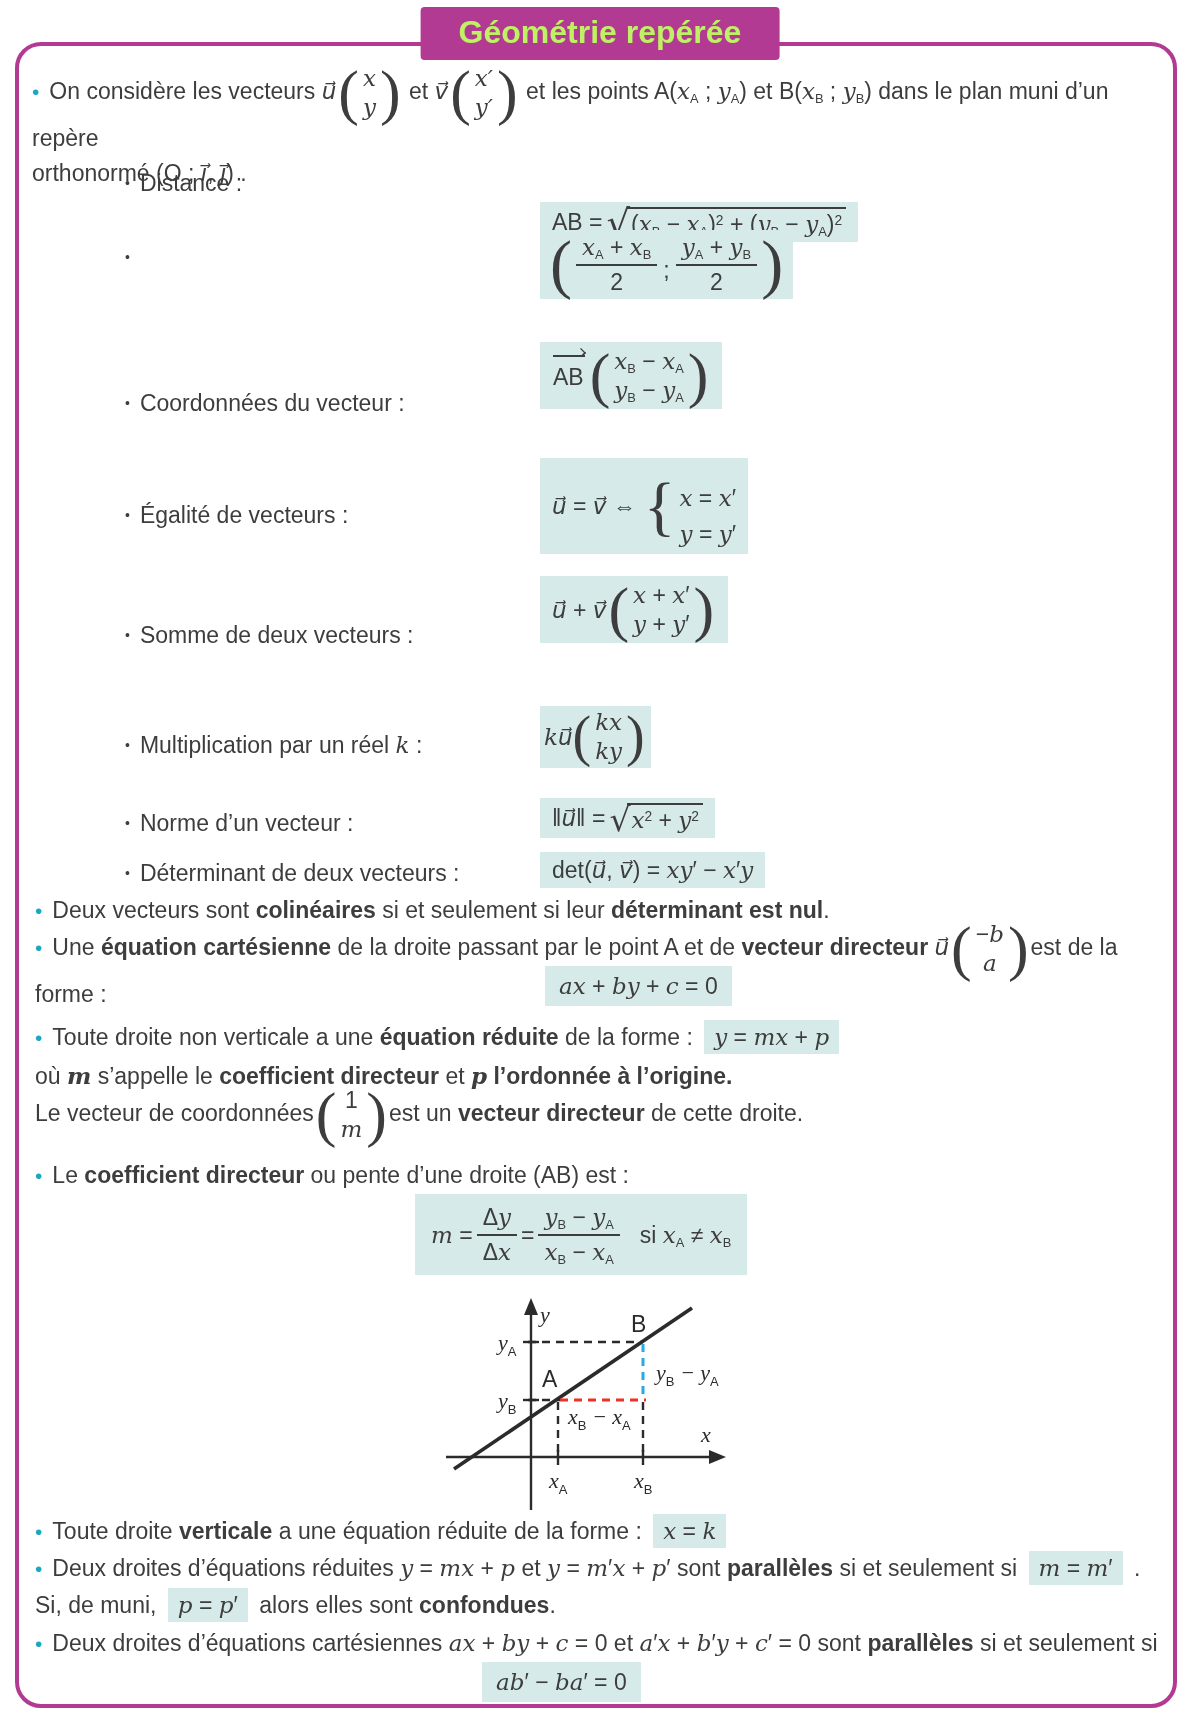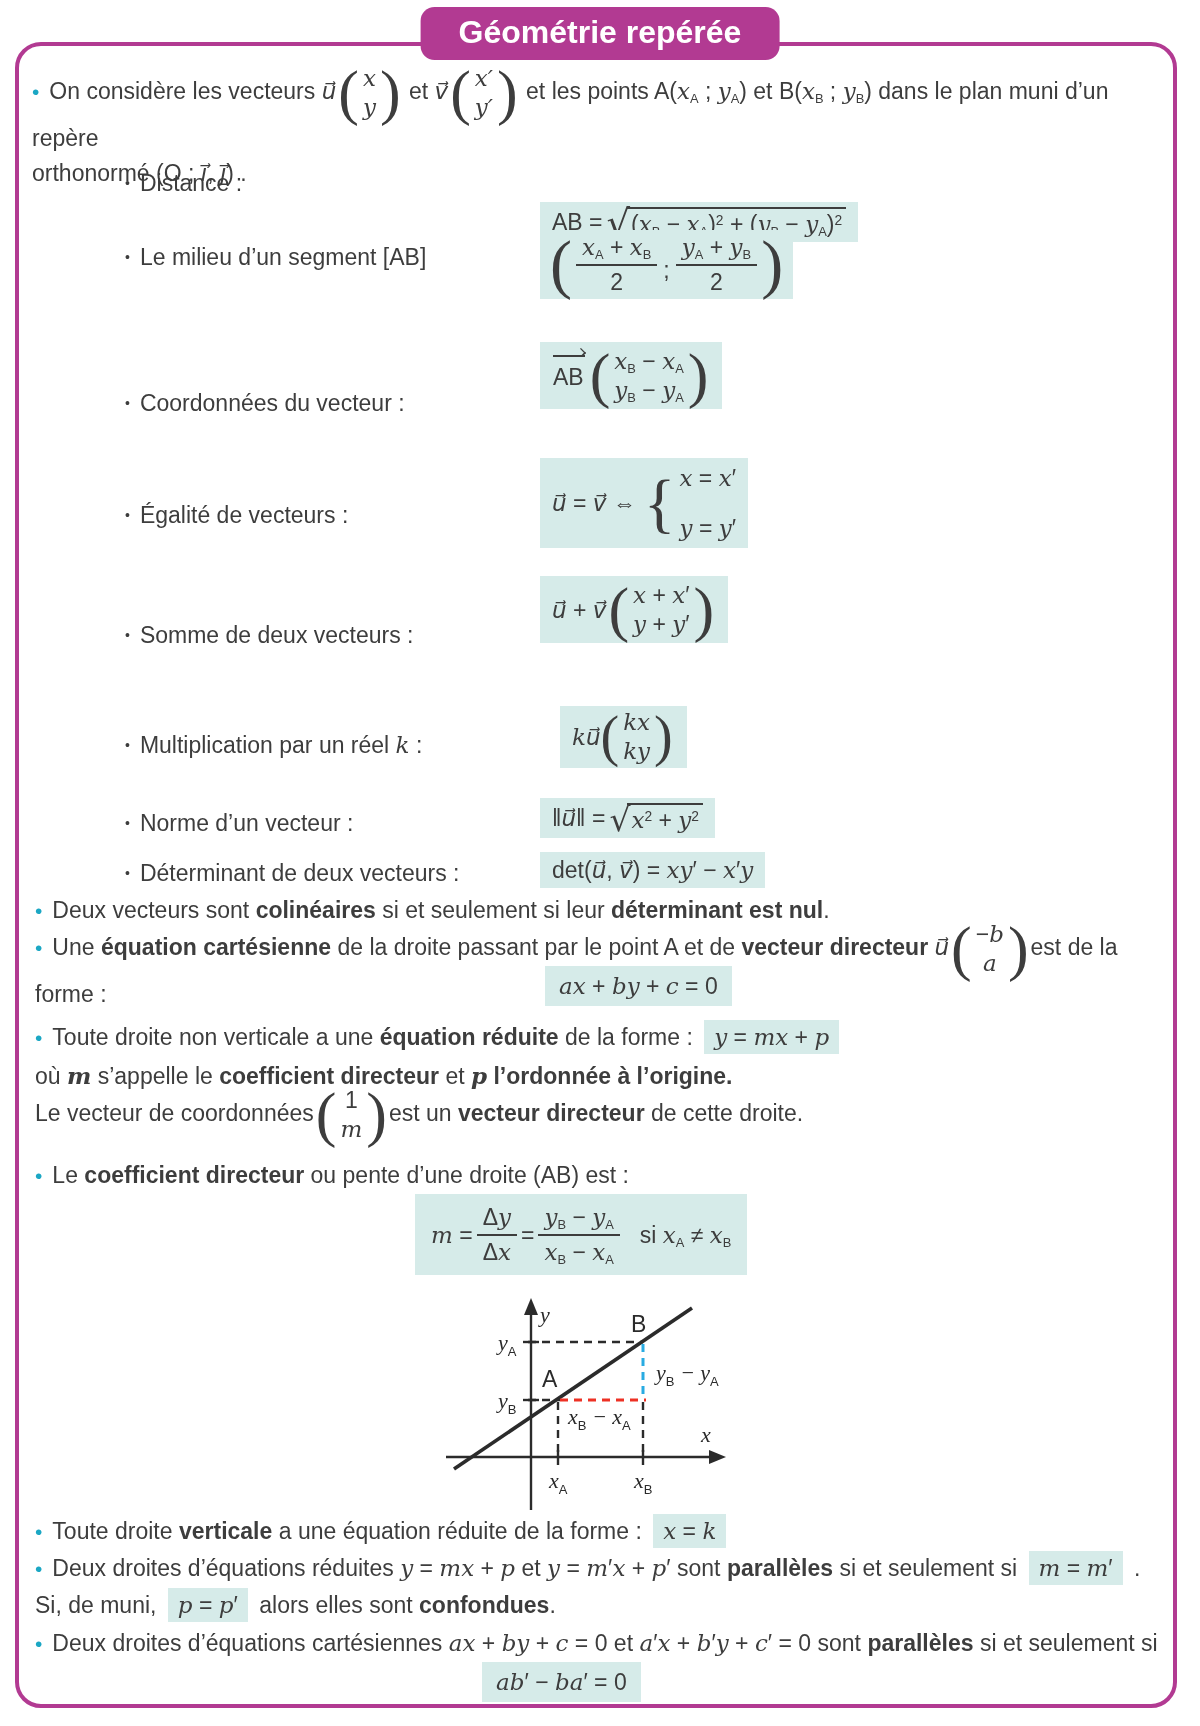--- a/index.html
+++ b/index.html
@@ -13,22 +13,22 @@
     overflow:hidden;
   }
   .mv{font-family:"DejaVu Serif","DejaVu Sans",serif;font-style:italic;}
   sub{font-size:0.56em;font-style:normal;font-family:"Liberation Sans",sans-serif;vertical-align:-0.32em;line-height:0;}
   sup{font-size:0.6em;font-style:normal;vertical-align:0.5em;line-height:0;}
   b{font-weight:bold;text-align:right;}
 
   .card{position:absolute;left:15px;top:42px;width:1162px;height:1666px;
         border:4px solid var(--accent);border-radius:26px;box-sizing:border-box;}
   .title{position:absolute;left:50%;transform:translateX(-50%);top:7px;
-         background:var(--accent);color:#ffffff;font-weight:bold;font-size:32px;
-         padding:7px 38px 9px;border-radius:14px;white-space:nowrap;z-index:2;}
+         background:var(--accent);color:#bef264;font-weight:bold;font-size:32px;
+         padding:7px 38px 9px;border-radius:4px;white-space:nowrap;z-index:2;}
 
   .para{position:absolute;left:35px;width:1140px;font-size:23px;line-height:35px;}
   .pm{color:var(--bullet);margin-right:10px;font-size:21px;}
   .rlab{position:absolute;left:125px;font-size:23px;line-height:31px;display:flex;gap:10px;align-items:flex-start;}
   .rm{font-size:14px;line-height:31px;}
   .fbox{position:absolute;left:540px;display:inline-flex;align-items:center;
         background:var(--highlight);padding:5px 12px;font-size:23px;line-height:30px;}
   .cbox{position:absolute;display:inline-flex;align-items:center;background:var(--highlight);
         padding:5px 14px;font-size:23px;line-height:30px;}
   .ihl{background:var(--highlight);padding:4px 10px;margin:0 5px;white-space:nowrap;}
@@ -90,21 +90,20 @@
   <span>AB = </span>
   <span class="sqrt">
       <span class="rsign">√</span>
       <span class="rbody">(<i class="mv">x</i><sub>B</sub> − <i class="mv">x</i><sub>A</sub>)<sup>2</sup> + (<i class="mv">y</i><sub>B</sub> − <i class="mv">y</i><sub>A</sub>)<sup>2</sup></span>
     </span>
 </div>
 
 <div class="rlab" style="top:242px;">
   <span class="rm">•</span>
   <span>
-    <div>Le milieu d’un segment [AB]</div>
   </span>
 </div>
 <div class="fbox" style="top:230px;padding:4px 8px;">
   <span class="cvec med">
       <span class="bp">(</span>
       <span class="frac">
         <span class="num"><i class="mv">x</i><sub>A</sub> + <i class="mv">x</i><sub>B</sub></span>
         <span class="den">2</span>
       </span>
       <span style="align-self:center;margin:10px 2px 0;">;</span>
@@ -132,21 +131,21 @@
     </span>
 </div>
 
 <div class="rlab" style="top:500px;">
   <span class="rm">•</span>
   <span>Égalité de vecteurs :</span>
 </div>
 <div class="fbox" style="top:458px;">
   <span><i class="mv">u⃗</i> = <i class="mv">v⃗</i> ⇔</span>
   <span class="sysbrace">{</span>
-  <span class="col" style="display:flex;flex-direction:column;gap:20px;">
+  <span class="col" style="display:flex;flex-direction:column;gap:6px;margin-top:20px;">
     <span><i class="mv">x</i> = <i class="mv">x</i>′</span>
     <span><i class="mv">y</i> = <i class="mv">y</i>′</span>
   </span>
 </div>
 
 <div class="rlab" style="top:620px;">
   <span class="rm">•</span>
   <span>Somme de deux vecteurs :</span>
 </div>
 <div class="fbox" style="top:576px;">
@@ -158,21 +157,21 @@
         <span><i class="mv">y</i> + <i class="mv">y</i>′</span>
       </span>
       <span class="bp">)</span>
     </span>
 </div>
 
 <div class="rlab" style="top:730px;">
   <span class="rm">•</span>
   <span>Multiplication par un réel <i class="mv">k</i> :</span>
 </div>
-<div class="fbox" style="top:706px;padding:3px 12px;margin-left:20px;">
+<div class="fbox" style="top:706px;padding:3px 4px;">
   <span><i class="mv">ku⃗</i></span>
     <span class="cvec" style="margin-left:0;">
       <span class="bp" style="font-size:56px;">(</span>
       <span class="col">
         <span><i class="mv">kx</i></span>
         <span><i class="mv">ky</i></span>
       </span>
       <span class="bp" style="font-size:56px;">)</span>
     </span>
 </div>

